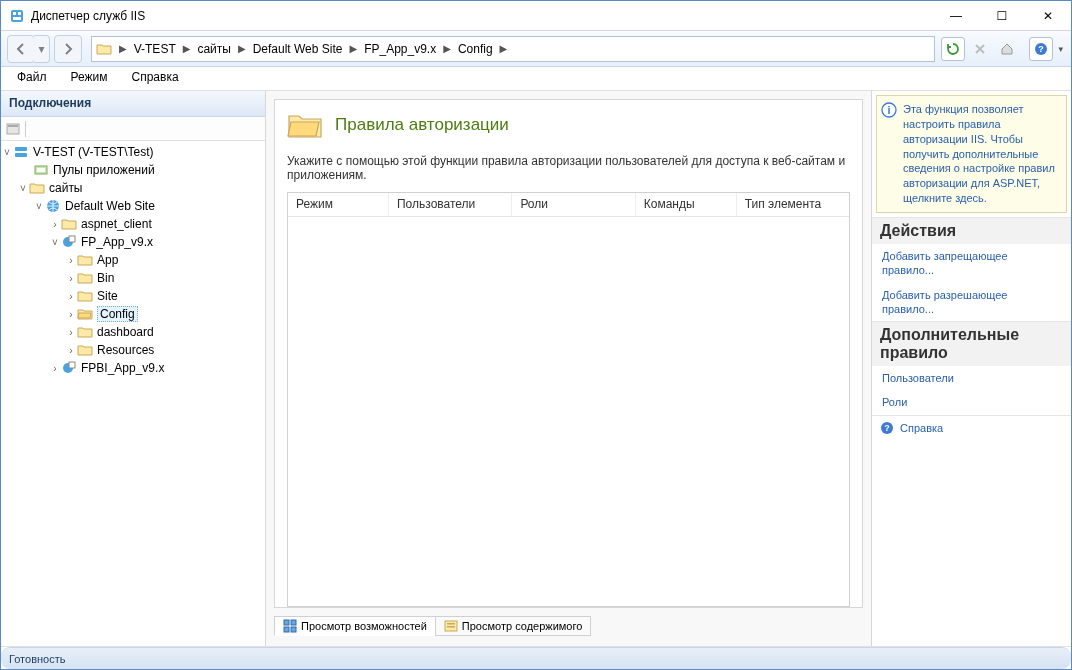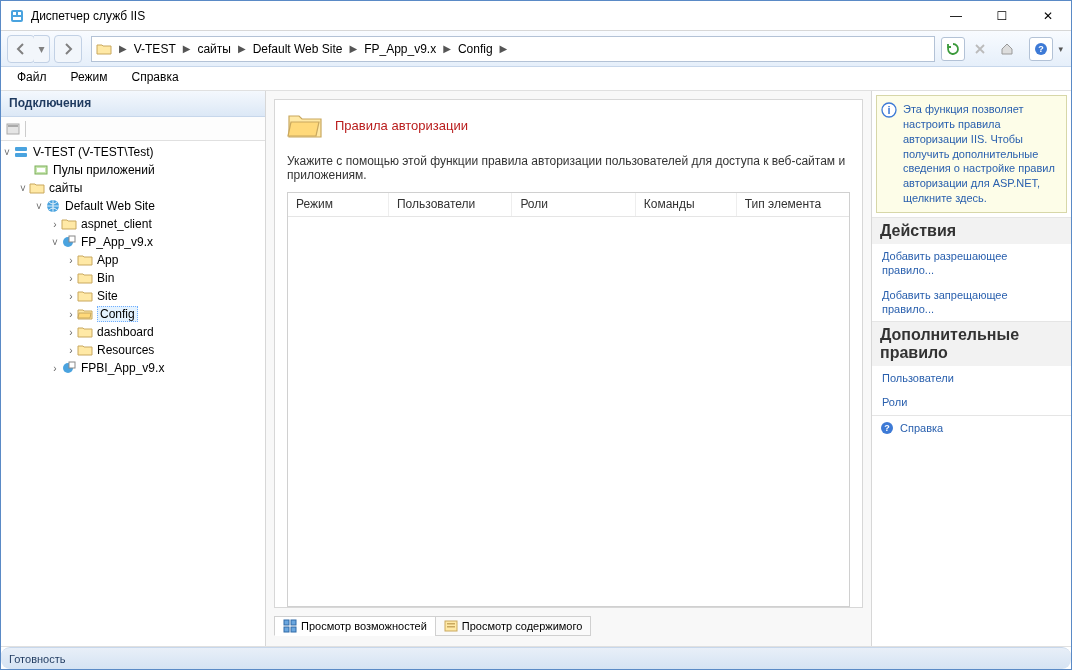--- a/index.html
+++ b/index.html
@@ -149,21 +149,21 @@
     flex: 1;
     background: #fff;
     border: 1px solid #d7d7d7;
     display: flex;
     flex-direction: column;
     padding: 10px 12px 0 12px;
     min-height: 0;
   }
   .content-header { display: flex; align-items: center; margin-bottom: 8px; }
   .big-folder { width: 36px; height: 30px; margin-right: 12px; }
-  .content-title { font-size: 13px; color: #b91c1c; }
+  .content-title { font-size: 17px; color: #4d7c0f; }
   .content-sub { font-size: 12px; color: #333; margin: 6px 0 10px 0; }
   .grid {
     border: 1px solid #d0d0d0;
     flex: 1;
     display: flex;
     flex-direction: column;
     min-height: 0;
   }
   .grid-header {
     height: 24px;
@@ -543,22 +543,22 @@
       <span class="info-icon">
         <svg width="16" height="16" viewBox="0 0 16 16">
             <circle cx="8" cy="8" r="7" fill="#fff" stroke="#3d7ad6" stroke-width="1.3"></circle>
             <text x="8" y="12" text-anchor="middle" font-size="11" fill="#3d7ad6" font-weight="bold">i</text>
           </svg>
       </span>
       <span>Эта функция позволяет настроить правила авторизации IIS. Чтобы получить дополнительные сведения о настройке правил авторизации для ASP.NET, щелкните здесь.</span>
     </div>
     <div class="right-section">
       <div class="right-section-header">Действия</div>
+      <div class="right-link">Добавить запрещающее правило...</div>
       <div class="right-link">Добавить разрешающее правило...</div>
-      <div class="right-link">Добавить запрещающее правило...</div>
     </div>
     <div class="right-section">
       <div class="right-section-header">Дополнительные правило</div>
       <div class="right-link">Пользователи</div>
       <div class="right-link">Роли</div>
     </div>
     <div class="right-section">
       <div class="right-link help">
         <span>
             <svg width="14" height="14" viewBox="0 0 14 14">

